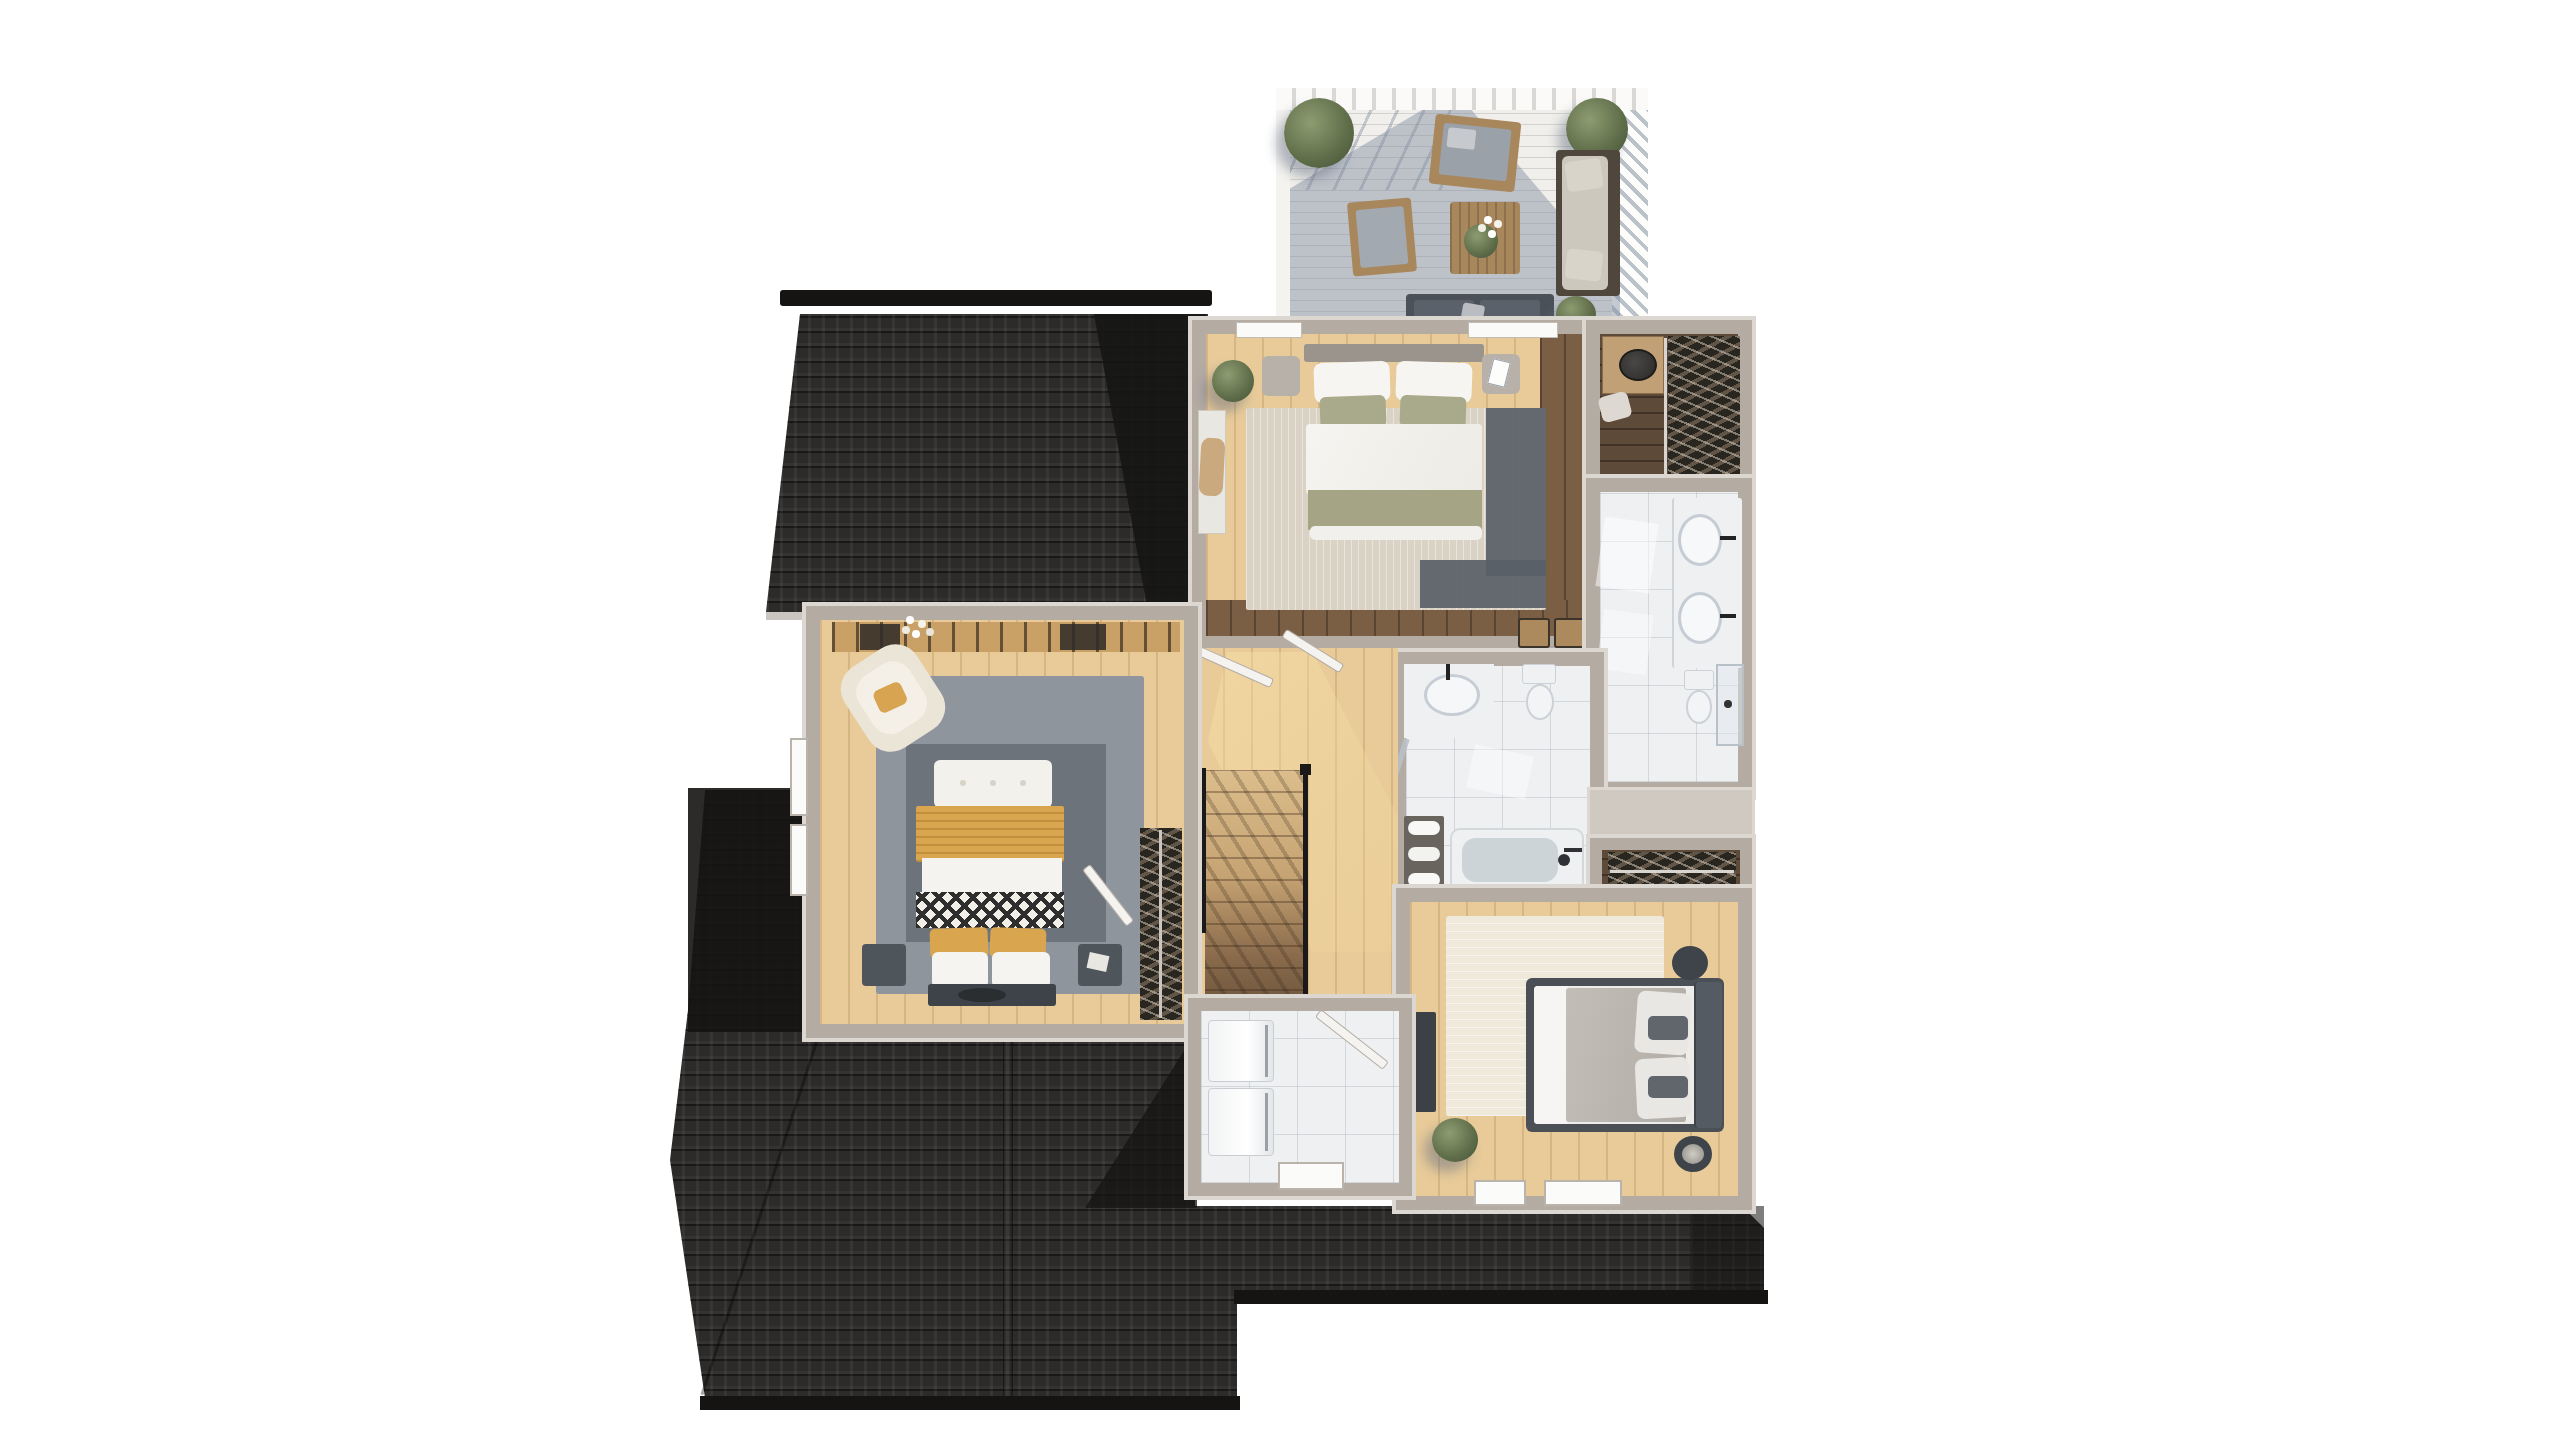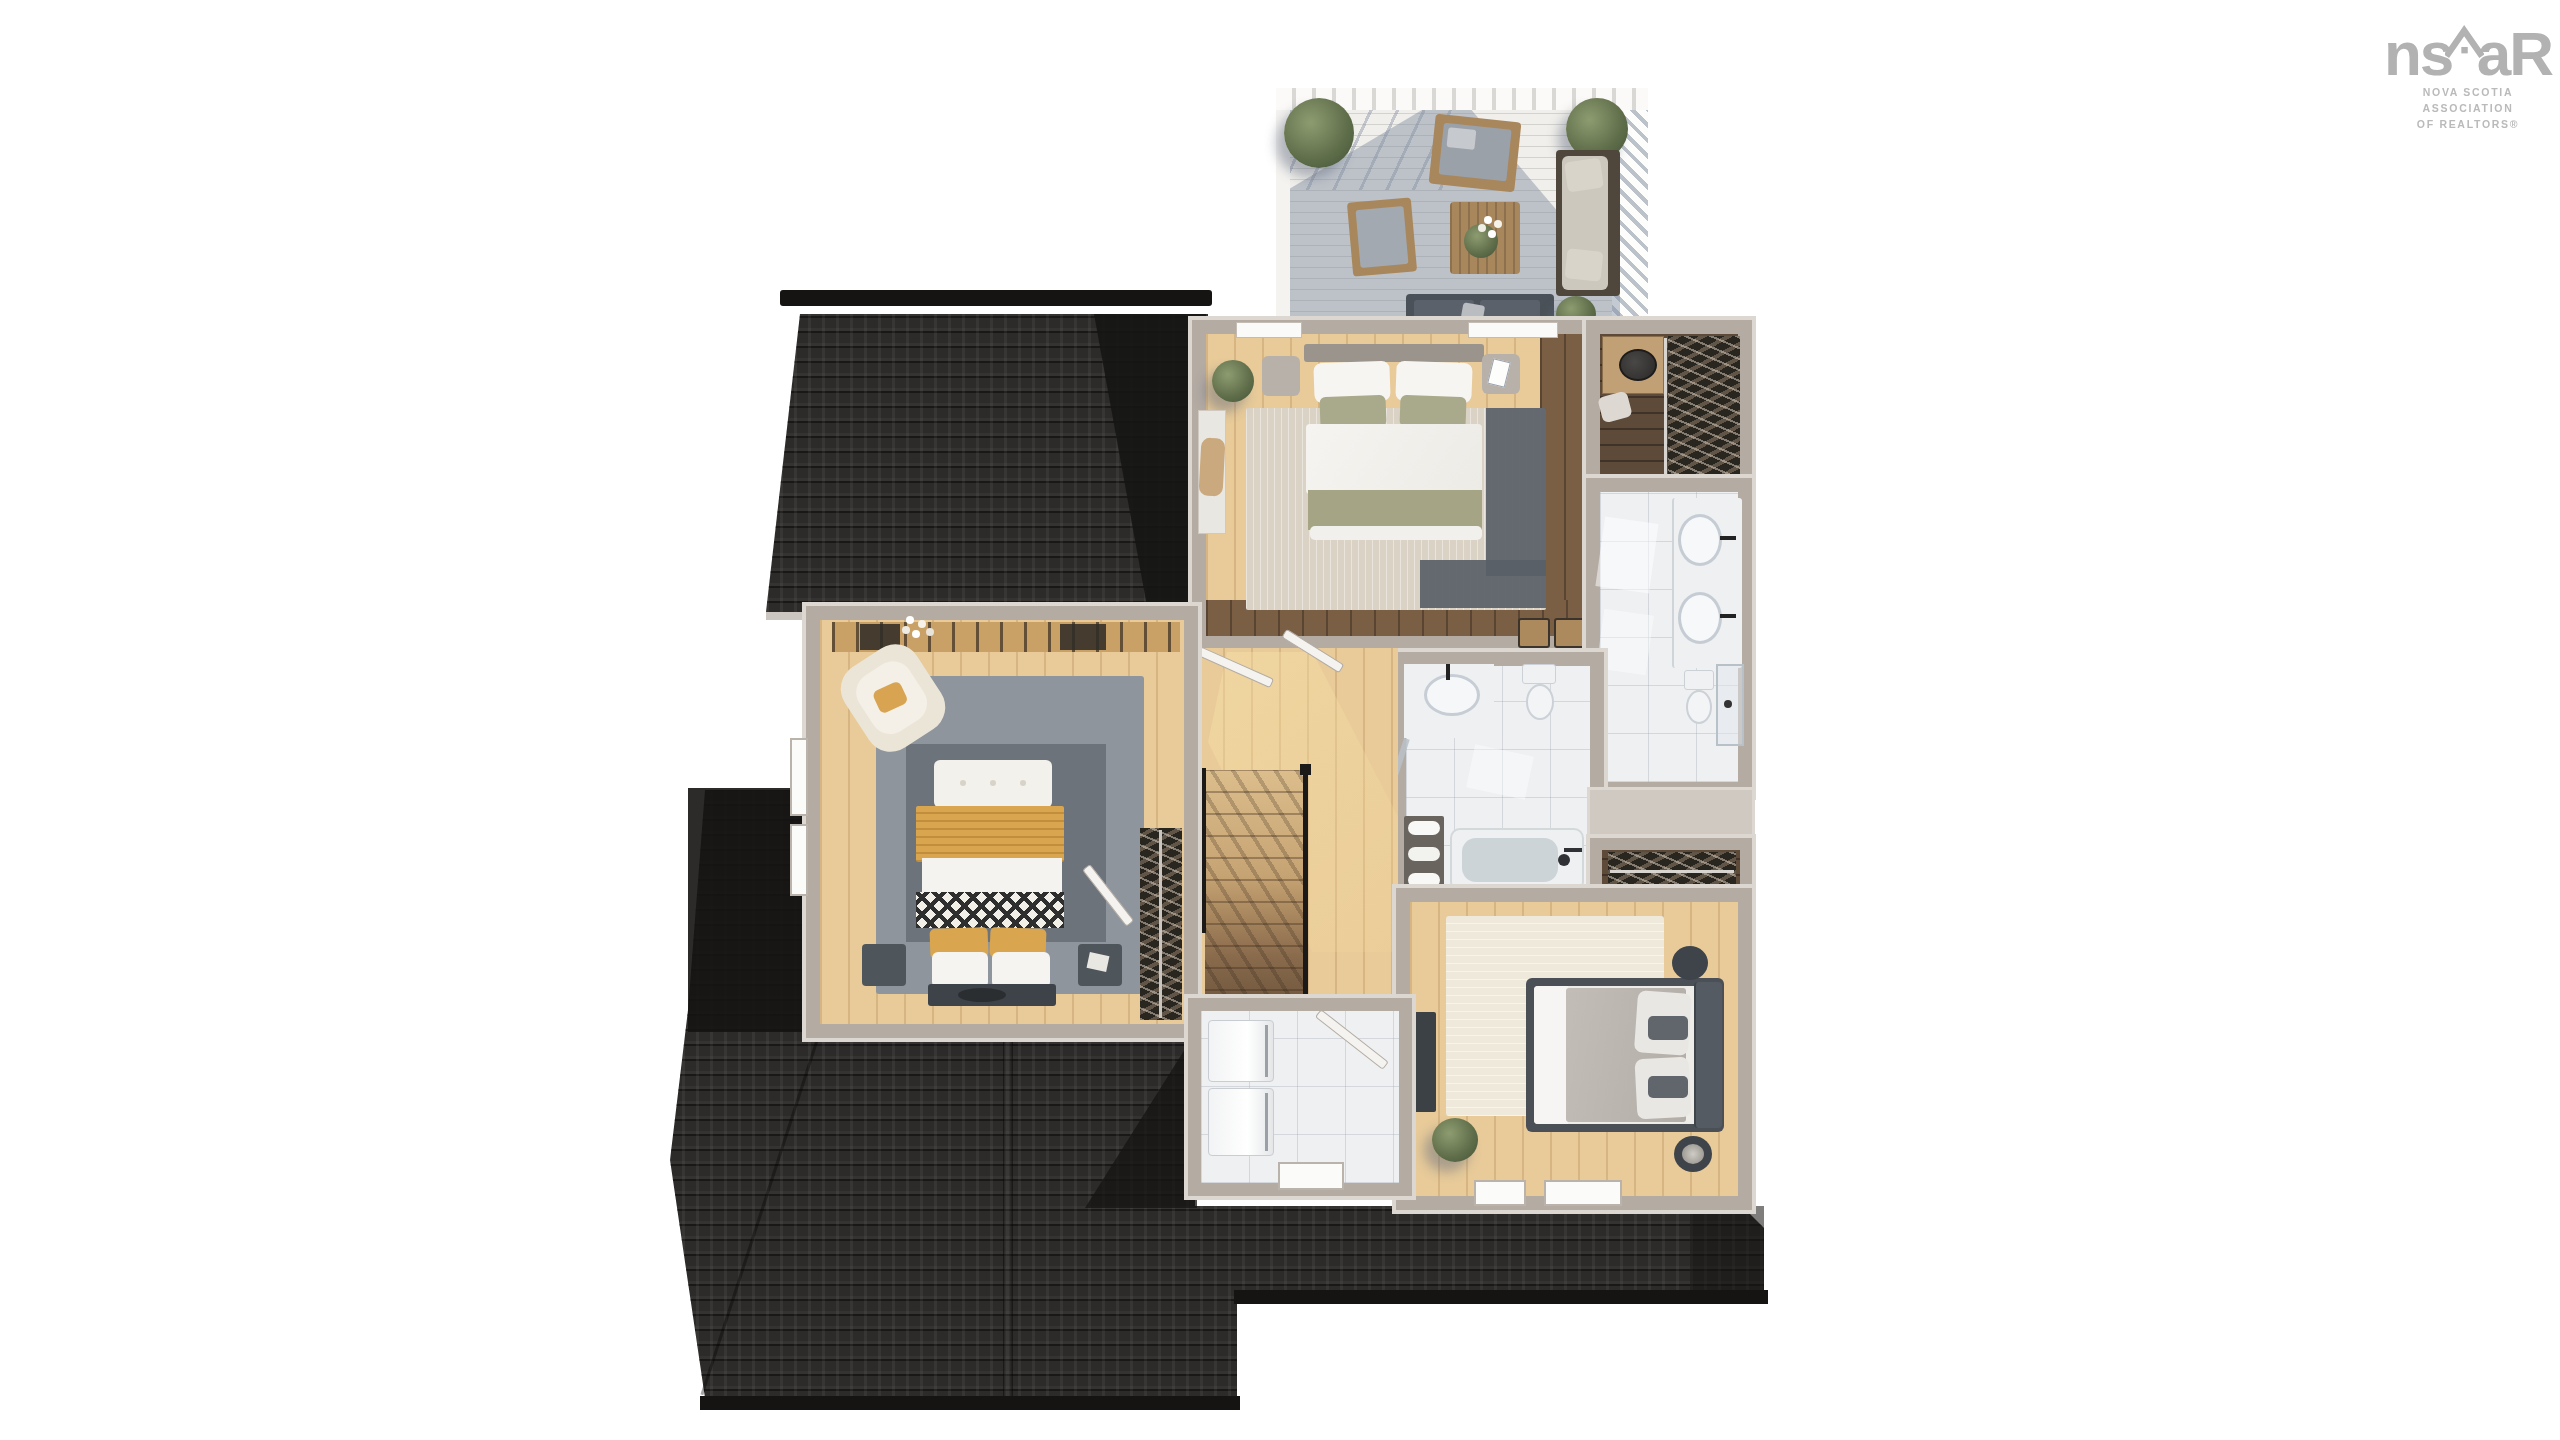--- a/index.html
+++ b/index.html
@@ -223,28 +223,14 @@
   <div class="room marble" style="left:1188px;top:998px;width:224px;height:198px;border-width:13px;"></div>
   <div class="abs" style="left:1208px;top:1020px;width:66px;height:62px;background:linear-gradient(90deg,#f2f3f4,#ffffff 60%,#e4e6e8);border:1px solid #c9cdd1;border-radius:4px;box-sizing:border-box;">
     <div class="abs" style="left:56px;top:4px;width:3px;height:52px;background:#9aa0a6;"></div>
   </div>
   <div class="abs" style="left:1208px;top:1088px;width:66px;height:68px;background:linear-gradient(90deg,#f2f3f4,#ffffff 60%,#e4e6e8);border:1px solid #c9cdd1;border-radius:4px;box-sizing:border-box;">
     <div class="abs" style="left:56px;top:4px;width:3px;height:58px;background:#9aa0a6;"></div>
   </div>
   <div class="door" style="left:1318px;top:1008px;width:84px;transform:rotate(38deg);"></div>
   <div class="win" style="left:1278px;top:1162px;width:66px;height:28px;"></div>
 
-  <div class="abs" style="left:2384px;top:20px;width:168px;">
-    <div class="logo-row">
-      <span>ns</span>
-      <svg class="logo-roof" width="54" height="44" viewBox="0 0 54 44">
-        <path d="M2 42 L27 6 L52 42" fill="none" stroke="#b2b2b2" stroke-width="9"></path>
-        <rect x="23" y="29" width="9" height="9" fill="#b2b2b2"></rect>
-      </svg>
-      <span>aR</span>
-    </div>
-    <div class="logo-tag">
-      <div>NOVA SCOTIA ASSOCIATION</div>
-      <div>OF REALTORS®</div>
-    </div>
-  </div>
 
 </div>
 
 </body></html>

